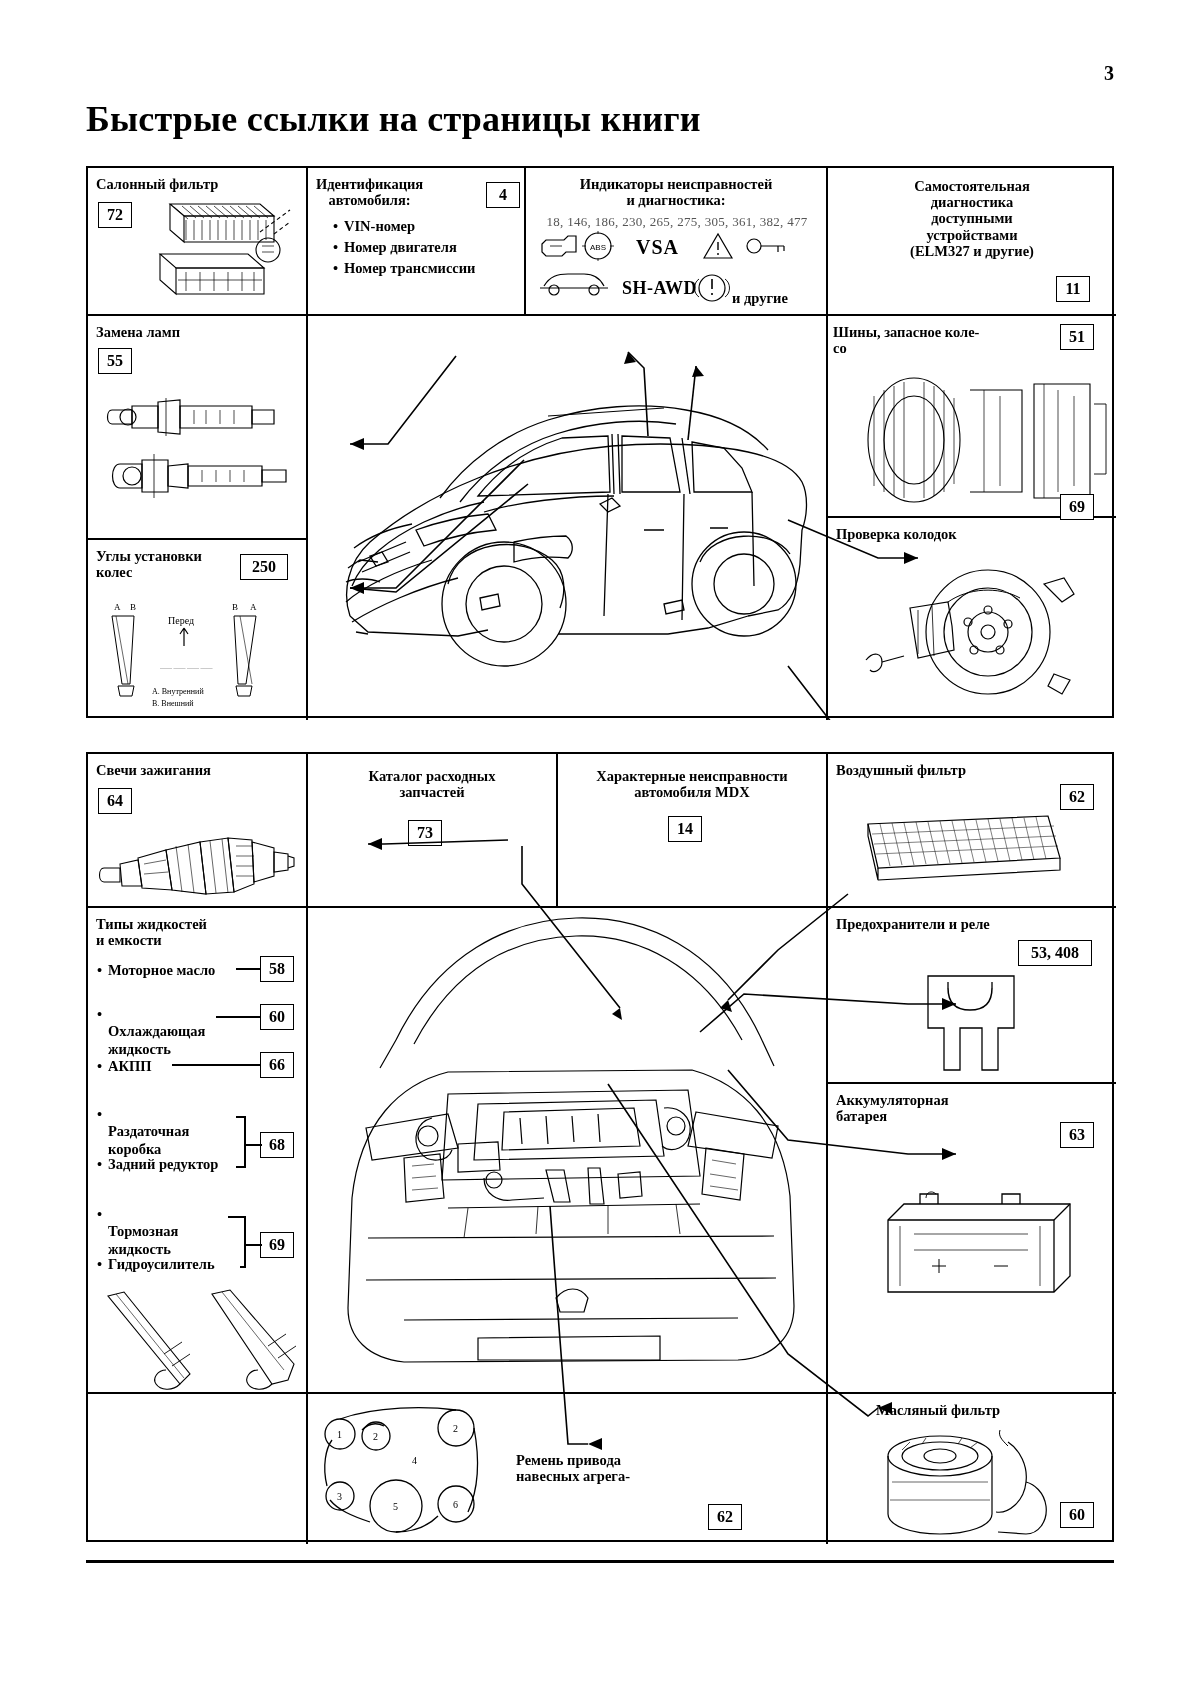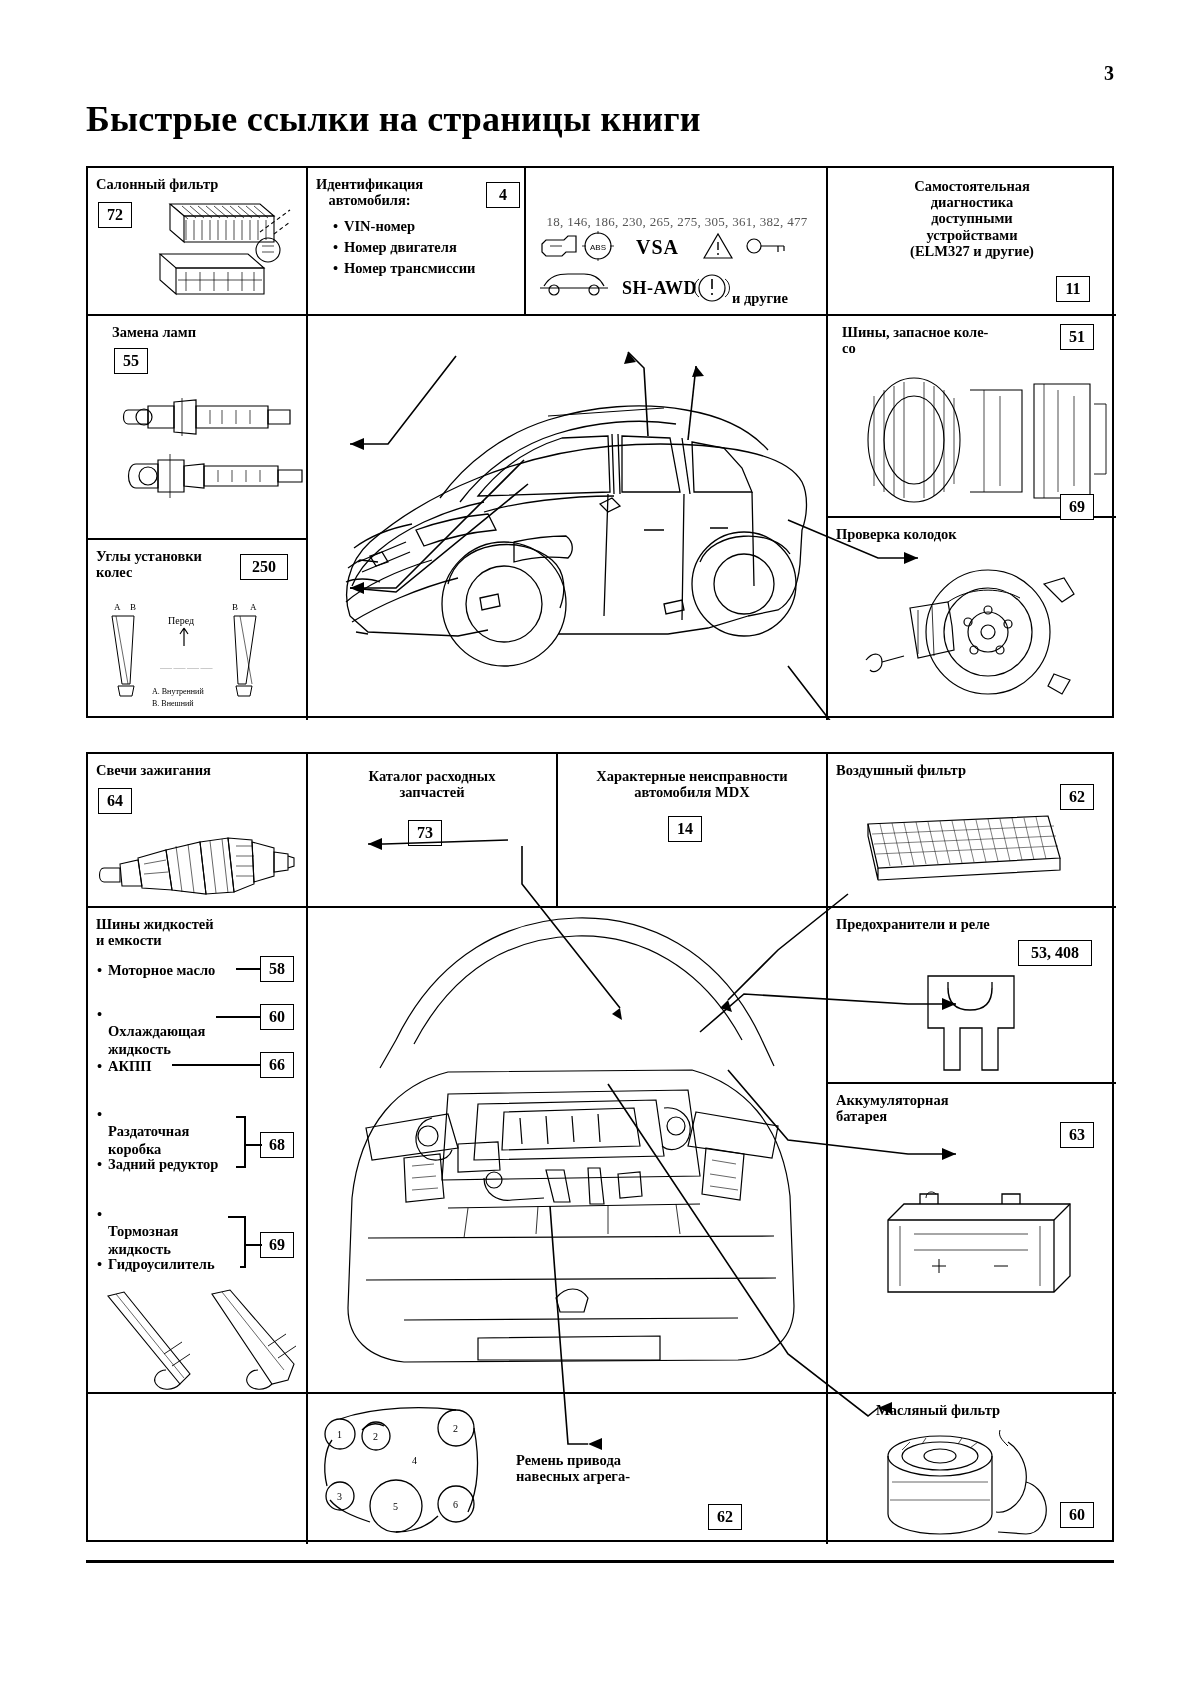--- a/index.html
+++ b/index.html
@@ -193,20 +193,22 @@
 автомобиля:</div>
       <ul class="bullets" style="position:absolute; left:22px; top:48px;">
         <li>VIN-номер</li>
         <li>Номер двигателя</li>
         <li>Номер трансмиссии</li>
       </ul>
       <div class="pagebox" style="position:absolute; left:178px; top:14px;">4</div>
     </div>
 
     <div class="cell" style="left:438px; top:0; width:300px; height:146px;">
+      <div class="cell-label center" style="position:absolute; left:6px; top:8px; width:288px;">Индикаторы неисправностей
+и диагностика:</div>
       <div class="small-num" style="position:absolute; left:8px; top:46px; width:286px; text-align:center;">18, 146, 186, 230, 265, 275, 305, 361, 382, 477</div>
 
       <svg class="art" style="left:10px; top:62px;" width="285" height="80" viewBox="0 0 285 80">
         <g fill="none" stroke="#000" stroke-width="1.2">
 
           <path d="M6 14 L10 10 L28 10 L32 6 L40 6 L40 22 L30 22 L26 26 L10 26 L6 22 Z"></path>
           <path d="M14 16 L26 16" stroke-width="0.8"></path>
 
           <circle cx="62" cy="16" r="13"></circle>
           <path d="M50 16 L46 16 M74 16 L78 16 M62 4 L62 1 M62 28 L62 31" stroke-width="0.8"></path>
@@ -235,21 +237,21 @@
 
     <div class="cell" style="left:740px; top:0; width:288px; height:146px;">
       <div class="cell-label center" style="position:absolute; left:6px; top:10px; width:276px;">Самостоятельная
 диагностика
 доступными
 устройствами
 (ELM327 и другие)</div>
       <div class="pagebox" style="position:absolute; left:228px; top:108px;">11</div>
     </div>
 
-    <div class="cell" style="left:0; top:148px; width:218px; height:222px;margin-left:16px;">
+    <div class="cell" style="left:0; top:148px; width:218px; height:222px;">
       <div class="cell-label" style="position:absolute; left:8px; top:8px;">Замена ламп</div>
       <div class="pagebox" style="position:absolute; left:10px; top:32px;">55</div>
       <svg class="art" style="left:14px; top:60px;" width="200" height="155" viewBox="0 0 200 155">
         <g fill="none" stroke="#000" stroke-width="1.2">
           <path d="M10 34 C4 34 4 48 10 48 L30 48 L30 34 Z"></path>
           <circle cx="26" cy="41" r="8"></circle>
           <path d="M30 30 L56 30 L56 52 L30 52 Z"></path>
           <path d="M56 26 L78 24 L78 58 L56 56 Z"></path>
           <path d="M78 30 L150 30 L150 52 L78 52 Z"></path>
           <path d="M150 34 L172 34 L172 48 L150 48 Z"></path>
@@ -286,21 +288,21 @@
         <text x="134" y="12" font-size="9" fill="#000" font-family="Liberation Serif, serif">B</text>
         <text x="152" y="12" font-size="9" fill="#000" font-family="Liberation Serif, serif">A</text>
         <text x="70" y="26" font-size="10" fill="#000" font-family="Liberation Serif, serif">Перед</text>
         <text x="62" y="70" font-size="6" fill="#666" font-family="Liberation Serif, serif">____ ____ ____ ____</text>
         <text x="54" y="96" font-size="8" fill="#000" font-family="Liberation Serif, serif">A. Внутренний</text>
         <text x="54" y="108" font-size="8" fill="#000" font-family="Liberation Serif, serif">B. Внешний</text>
       </svg>
     </div>
 
     <div class="cell" style="left:740px; top:148px; width:288px; height:200px;">
-      <div class="cell-label" style="position:absolute; left:14px; top:8px; width:230px;">Шины,  запасное  коле-
+      <div class="cell-label" style="position:absolute; left:5px; top:8px; width:230px;">Шины,  запасное  коле-
 со</div>
       <div class="pagebox" style="position:absolute; left:232px; top:8px;">51</div>
       <svg class="art" style="left:16px; top:58px;" width="270" height="136" viewBox="0 0 270 136">
         <g fill="none" stroke="#000" stroke-width="1.1">
           <ellipse cx="70" cy="66" rx="46" ry="62"></ellipse>
           <ellipse cx="70" cy="66" rx="30" ry="44"></ellipse>
           <path d="M30 22 L30 112 M40 16 L40 118 M50 12 L50 122 M60 8 L60 124 M80 8 L80 124 M90 12 L90 122 M100 16 L100 118 M110 24 L110 110" stroke-width="0.7"></path>
           <path d="M126 16 L178 16 L178 118 L126 118"></path>
           <path d="M140 16 L140 118 M156 22 L156 112" stroke-width="0.7"></path>
           <path d="M190 10 L246 10 L246 124 L190 124 Z"></path>
@@ -465,21 +467,21 @@
           <path d="M30 84 L212 74 L212 62"></path>
           <g stroke-width="0.5">
             <path d="M32 28 L42 70 M44 27 L54 69 M56 27 L66 69 M68 26 L78 68 M80 26 L90 68 M92 25 L102 67 M104 25 L114 67 M116 24 L126 66 M128 24 L138 66 M140 23 L150 65 M152 23 L162 65 M164 22 L174 64 M176 22 L186 64 M188 21 L198 63"></path>
             <path d="M24 38 L206 30 M26 48 L208 40 M28 58 L210 50"></path>
           </g>
         </g>
       </svg>
     </div>
 
     <div class="cell" style="left:0; top:154px; width:218px; height:484px;">
-      <div class="cell-label" style="position:absolute; left:8px; top:8px;">Шины жидкостей
+      <div class="cell-label" style="position:absolute; left:8px; top:8px;">Типы жидкостей
 и емкости</div>
 
       <div class="fluid-row" style="left:20px; top:54px; width:160px;">
         <span>Моторное масло</span>
       </div>
       <div class="pagebox" style="position:absolute; left:172px; top:48px;">58</div>
       <div class="divline" style="left:148px; top:60px; width:24px; height:1.6px;"></div>
 
       <div class="fluid-row" style="left:20px; top:98px; width:150px; white-space:pre-line;">
         <span>Охлаждающая

